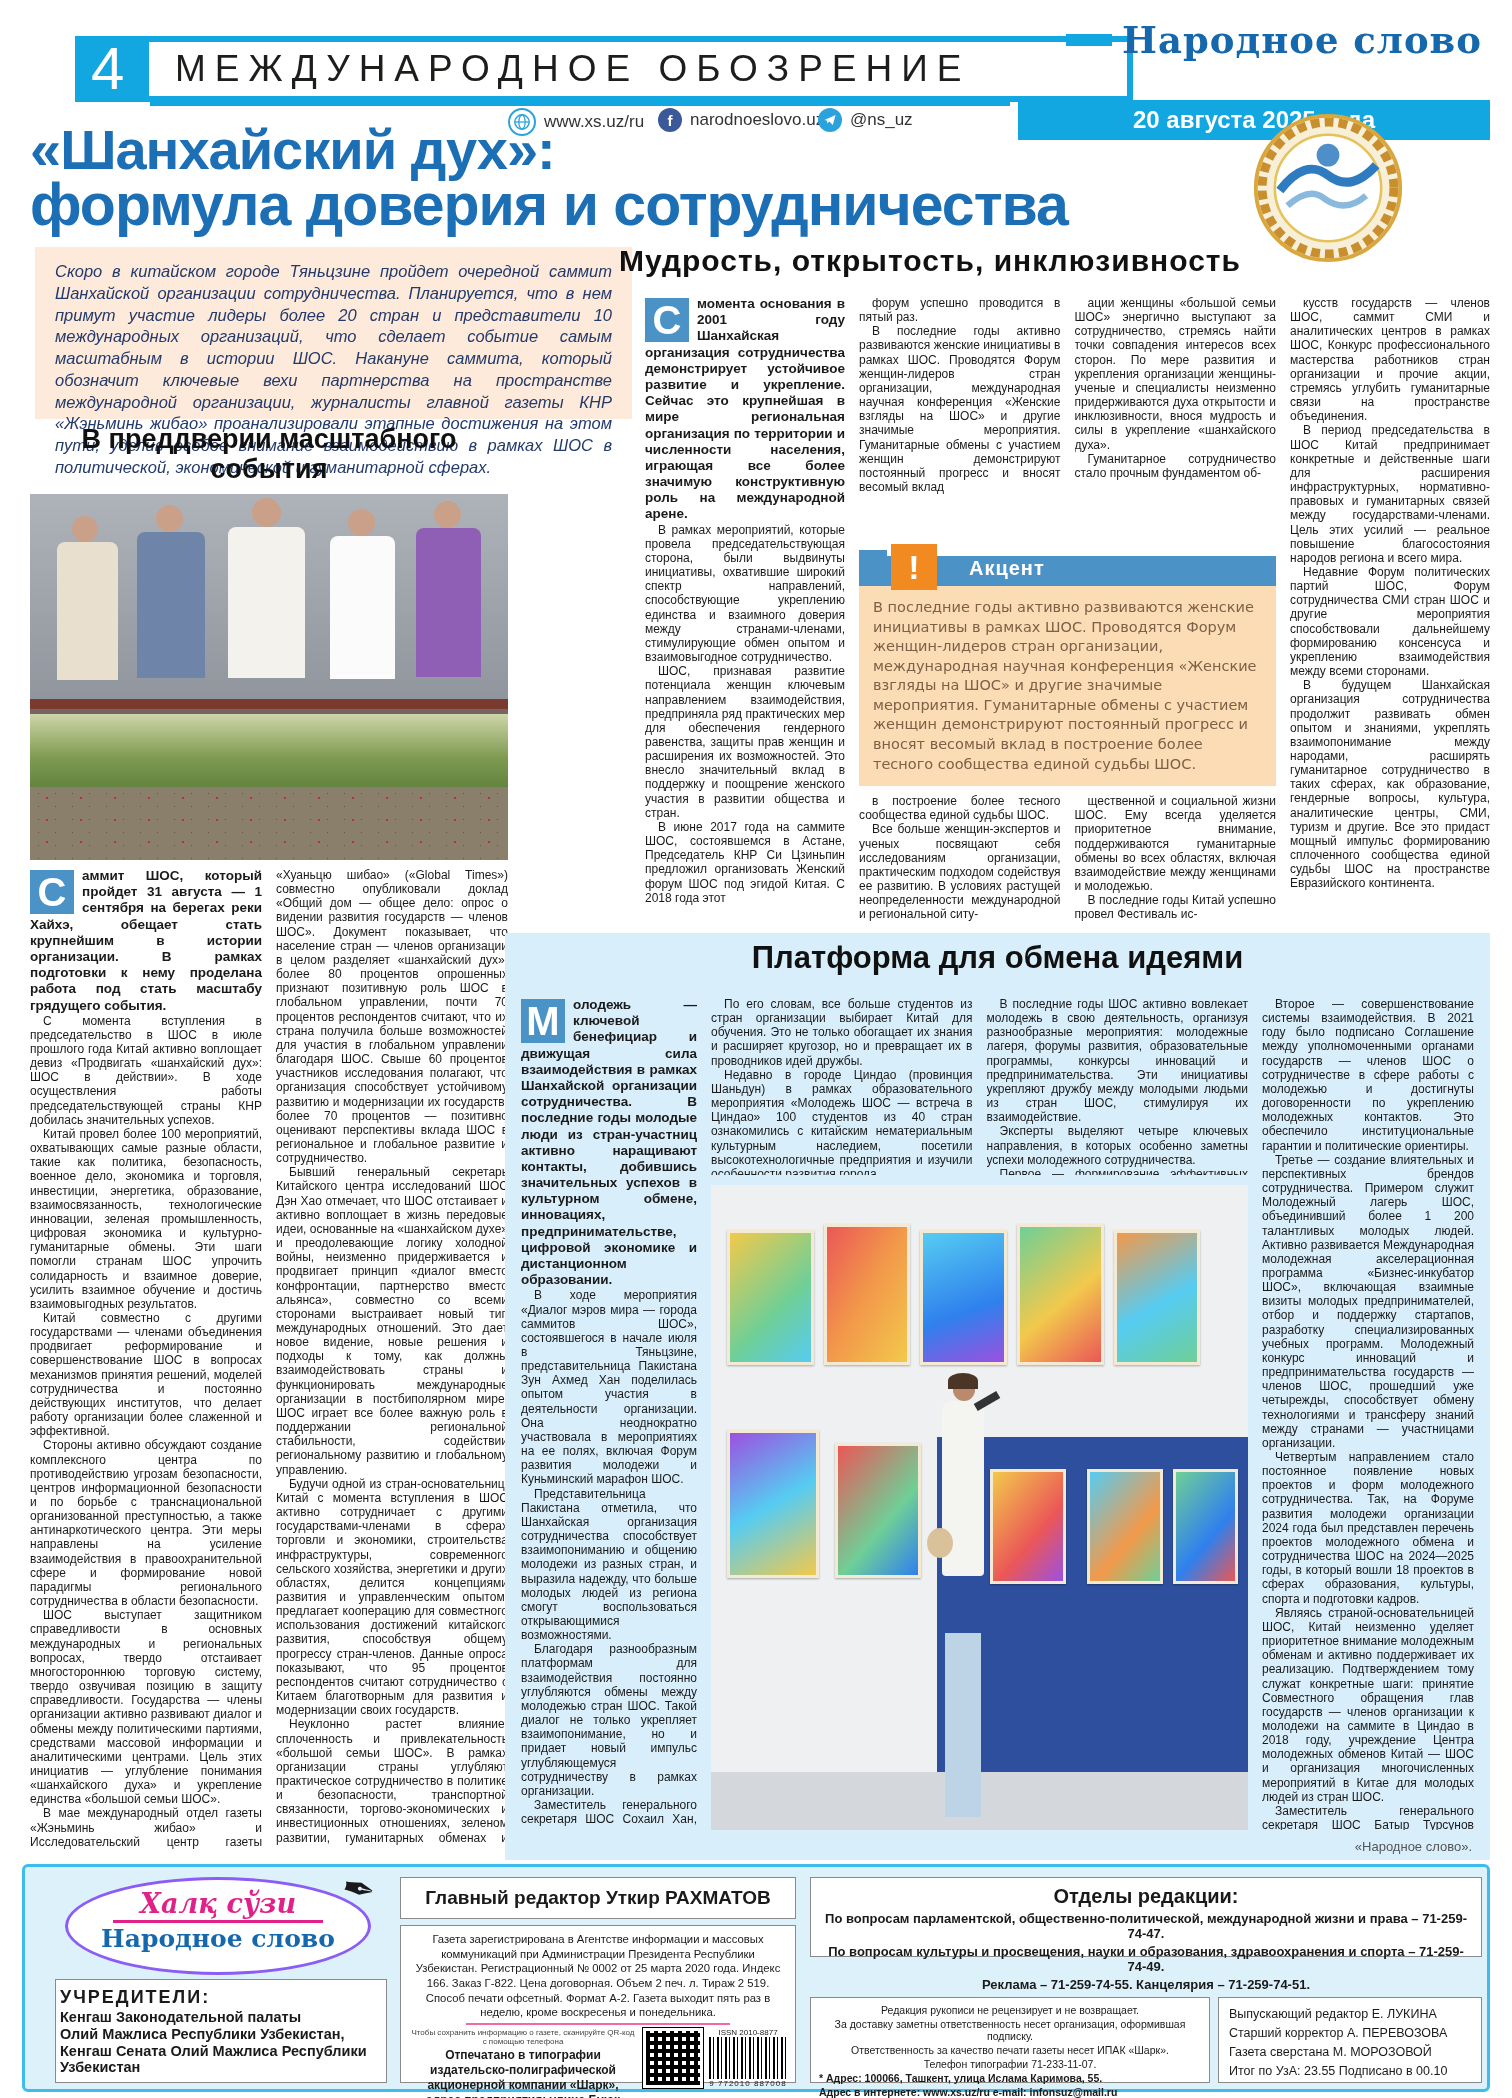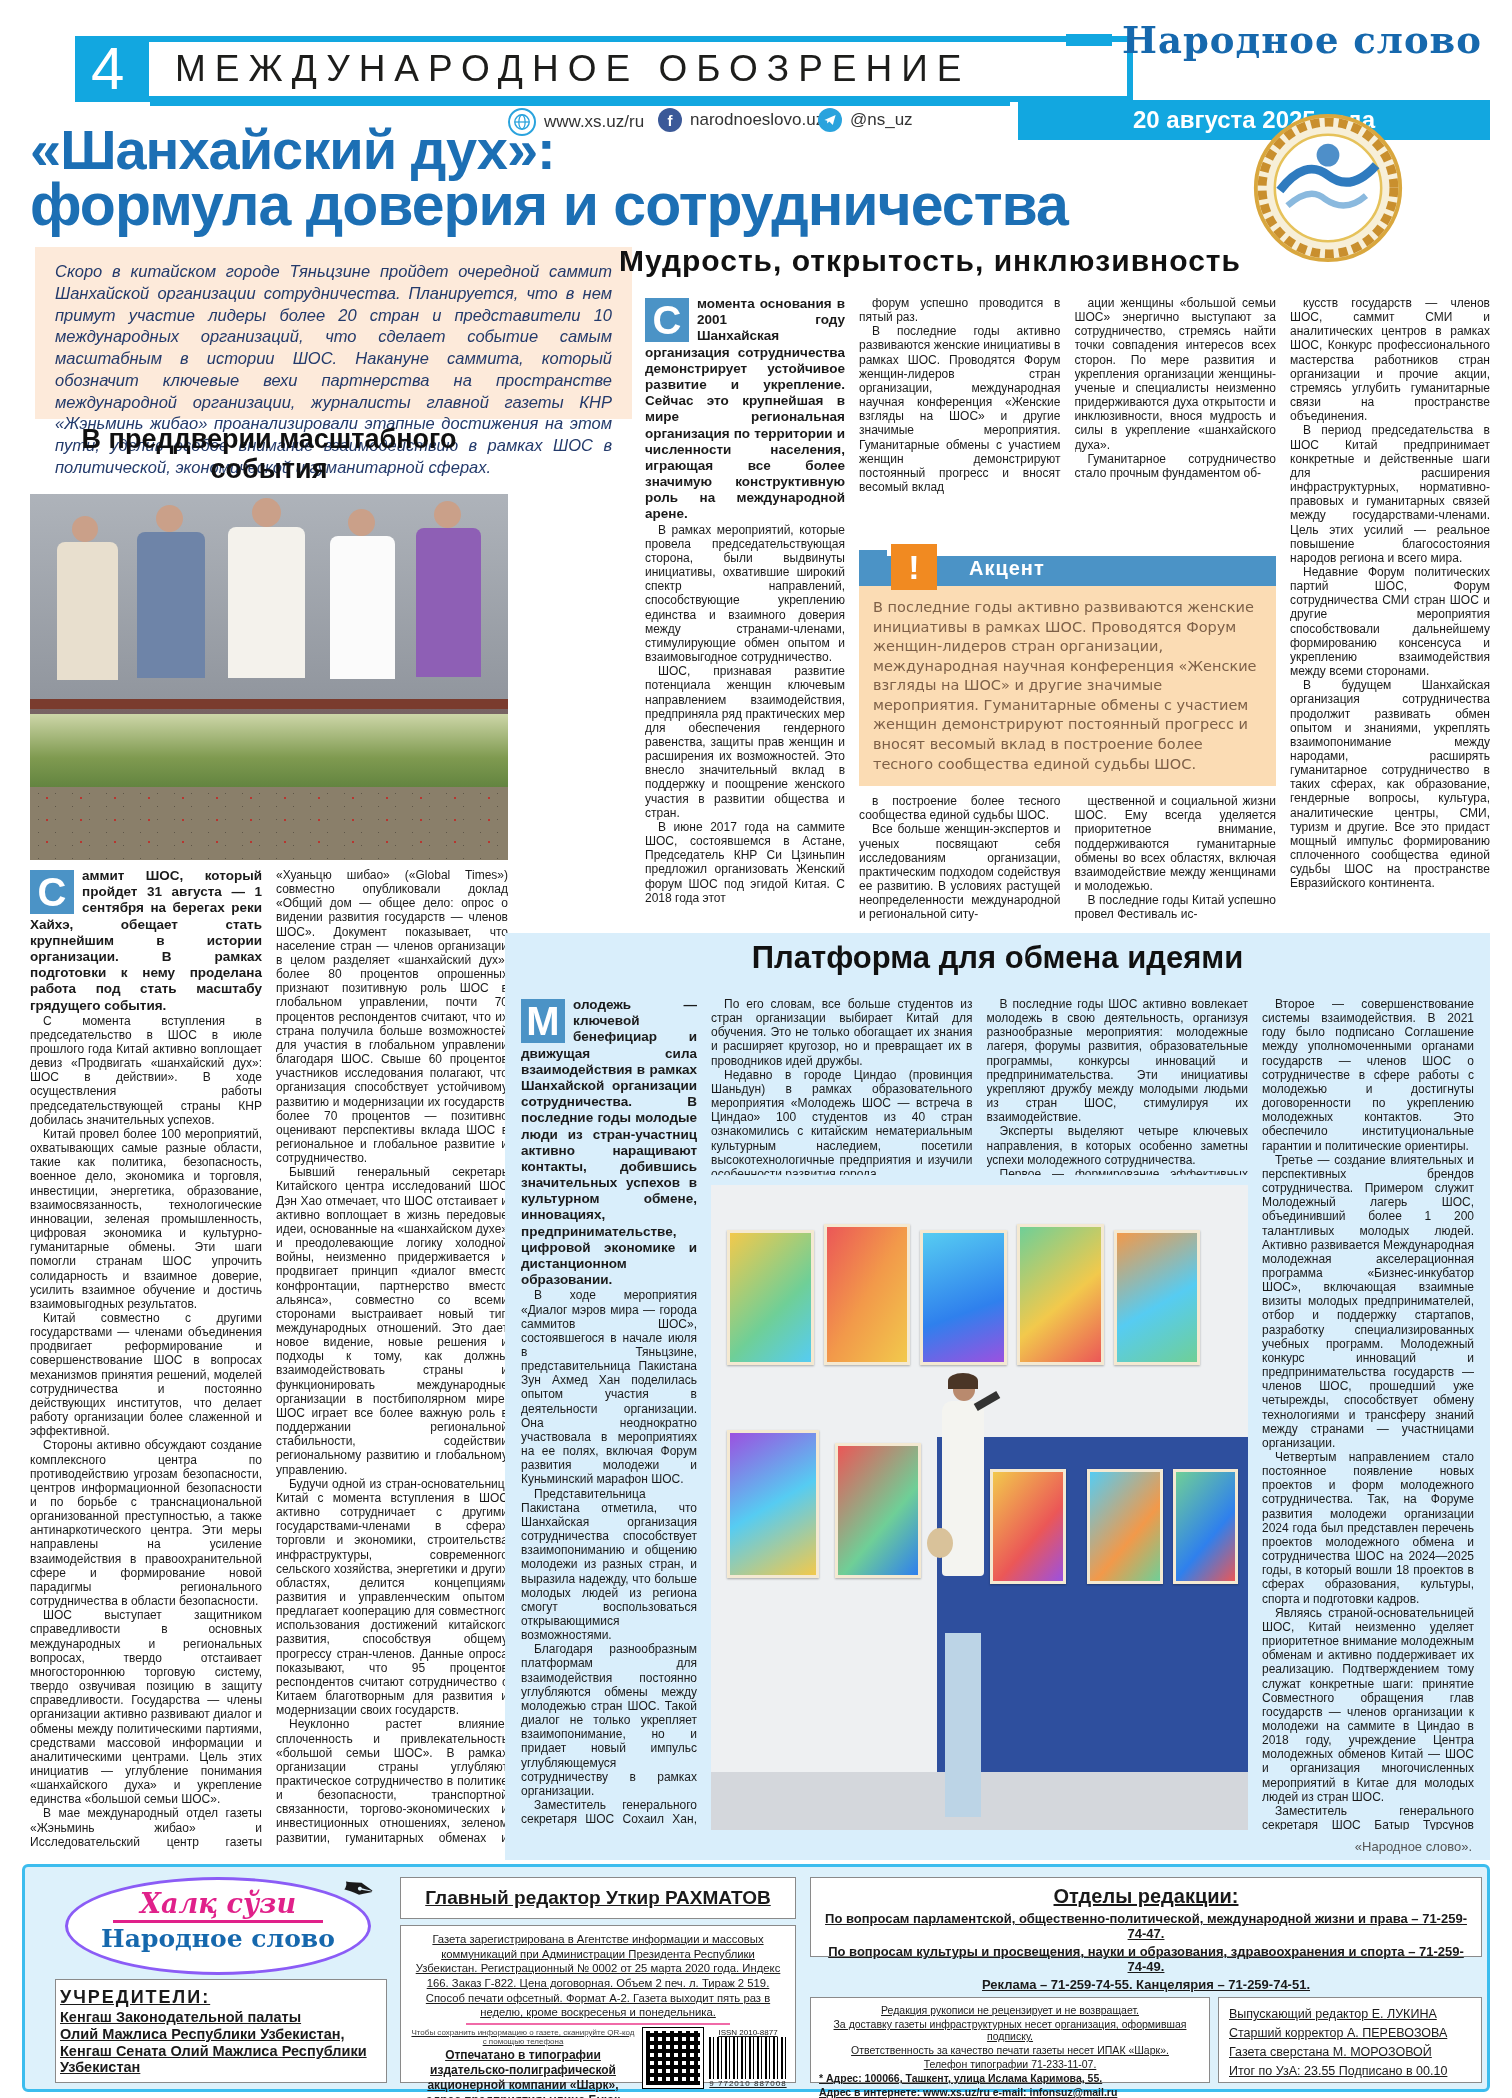--- a/index.html
+++ b/index.html
@@ -34,21 +34,21 @@
                padding:12px 14px;font-family:"DejaVu Sans",sans-serif;}
   .accent-ribbon{position:relative;background:#4b93c6;height:30px;}
   .accent-label{position:absolute;left:110px;top:1px;color:#fff;font-weight:bold;font-size:20px;letter-spacing:1px;}
   .accent-bang{position:absolute;left:32px;top:-12px;width:46px;height:46px;background:#f18a21;
                color:#fff;font-weight:bold;font-size:34px;text-align:center;line-height:46px;}
   .accent-sq{position:absolute;left:0;top:-6px;width:28px;height:28px;background:#4b93c6;}
   
   .platform{background:#d9eefb;}
   
   .footer{background:#ddf1fb;border:3px solid #3cbdee;border-radius:6px;box-sizing:border-box;}
-  .fbox{background:#fff;border:1px solid #8a8a8a;box-sizing:border-box;text-decoration:underline;}
+  .fbox{background:#fff;border:1px solid #8a8a8a;box-sizing:border-box;}
   .logo-ellipse{border:3px solid #8b5cf6;border-radius:50%;background:#fff;text-align:center;position:relative;}
   .logo-uz{color:#e0218a;font-weight:bold;font-style:italic;font-size:27px;font-family:"DejaVu Serif",serif;}
   .logo-ru{color:#1668ad;font-weight:bold;font-size:25px;font-family:"DejaVu Serif",serif;}
   .founders p{margin:1px 0;font-weight:bold;font-size:14.5px;text-align:left;text-indent:0;}
   .regtext{font-size:11.3px;line-height:1.3;text-align:center;}
   .depts p{margin:3px 0;font-weight:bold;font-size:13px;text-align:center;text-indent:0;}
   .notes p{margin:2px 0;font-size:10.5px;text-align:center;text-indent:0;}
   .staff p{margin:5px 0;font-size:12.5px;text-indent:0;}
   .qr{width:54px;height:54px;background:
       repeating-linear-gradient(0deg,#000 0 4px,transparent 4px 8px),
@@ -340,21 +340,21 @@
       <div>
           <p>По вопросам парламентской, общественно-политической, международной жизни и права – 71-259-74-47.</p>
           <p>По вопросам культуры и просвещения, науки и образования, здравоохранения и спорта – 71-259-74-49.</p>
           <p>Реклама – 71-259-74-55. Канцелярия – 71-259-74-51.</p>
         </div>
     </div>
 
     <div class="fbox abs notes" style="left:785px;top:130px;width:400px;height:86px;padding:4px 8px;">
       <div>
           <p>Редакция рукописи не рецензирует и не возвращает.</p>
-          <p>За доставку газеты инфраструктурных несет организация, оформившая подписку.</p>
+          <p>За доставку заметны ответственность несет организация, оформившая подписку.</p>
           <p>Ответственность за качество печати газеты несет ИПАК «Шарк».</p>
           <p>Телефон типографии 71-233-11-07.</p>
         </div>
       <p style="font-weight:bold;text-align:left;">* Адрес: 100066, Ташкент, улица Ислама Каримова, 55.</p>
       <p style="font-weight:bold;text-align:left;">Адрес в интернете: www.xs.uz/ru    e-mail: infonsuz@mail.ru</p>
     </div>
 
     <div class="fbox abs staff" style="left:1193px;top:130px;width:264px;height:86px;padding:4px 10px;">
       <div>
           <p>Выпускающий редактор  Е. ЛУКИНА</p>

